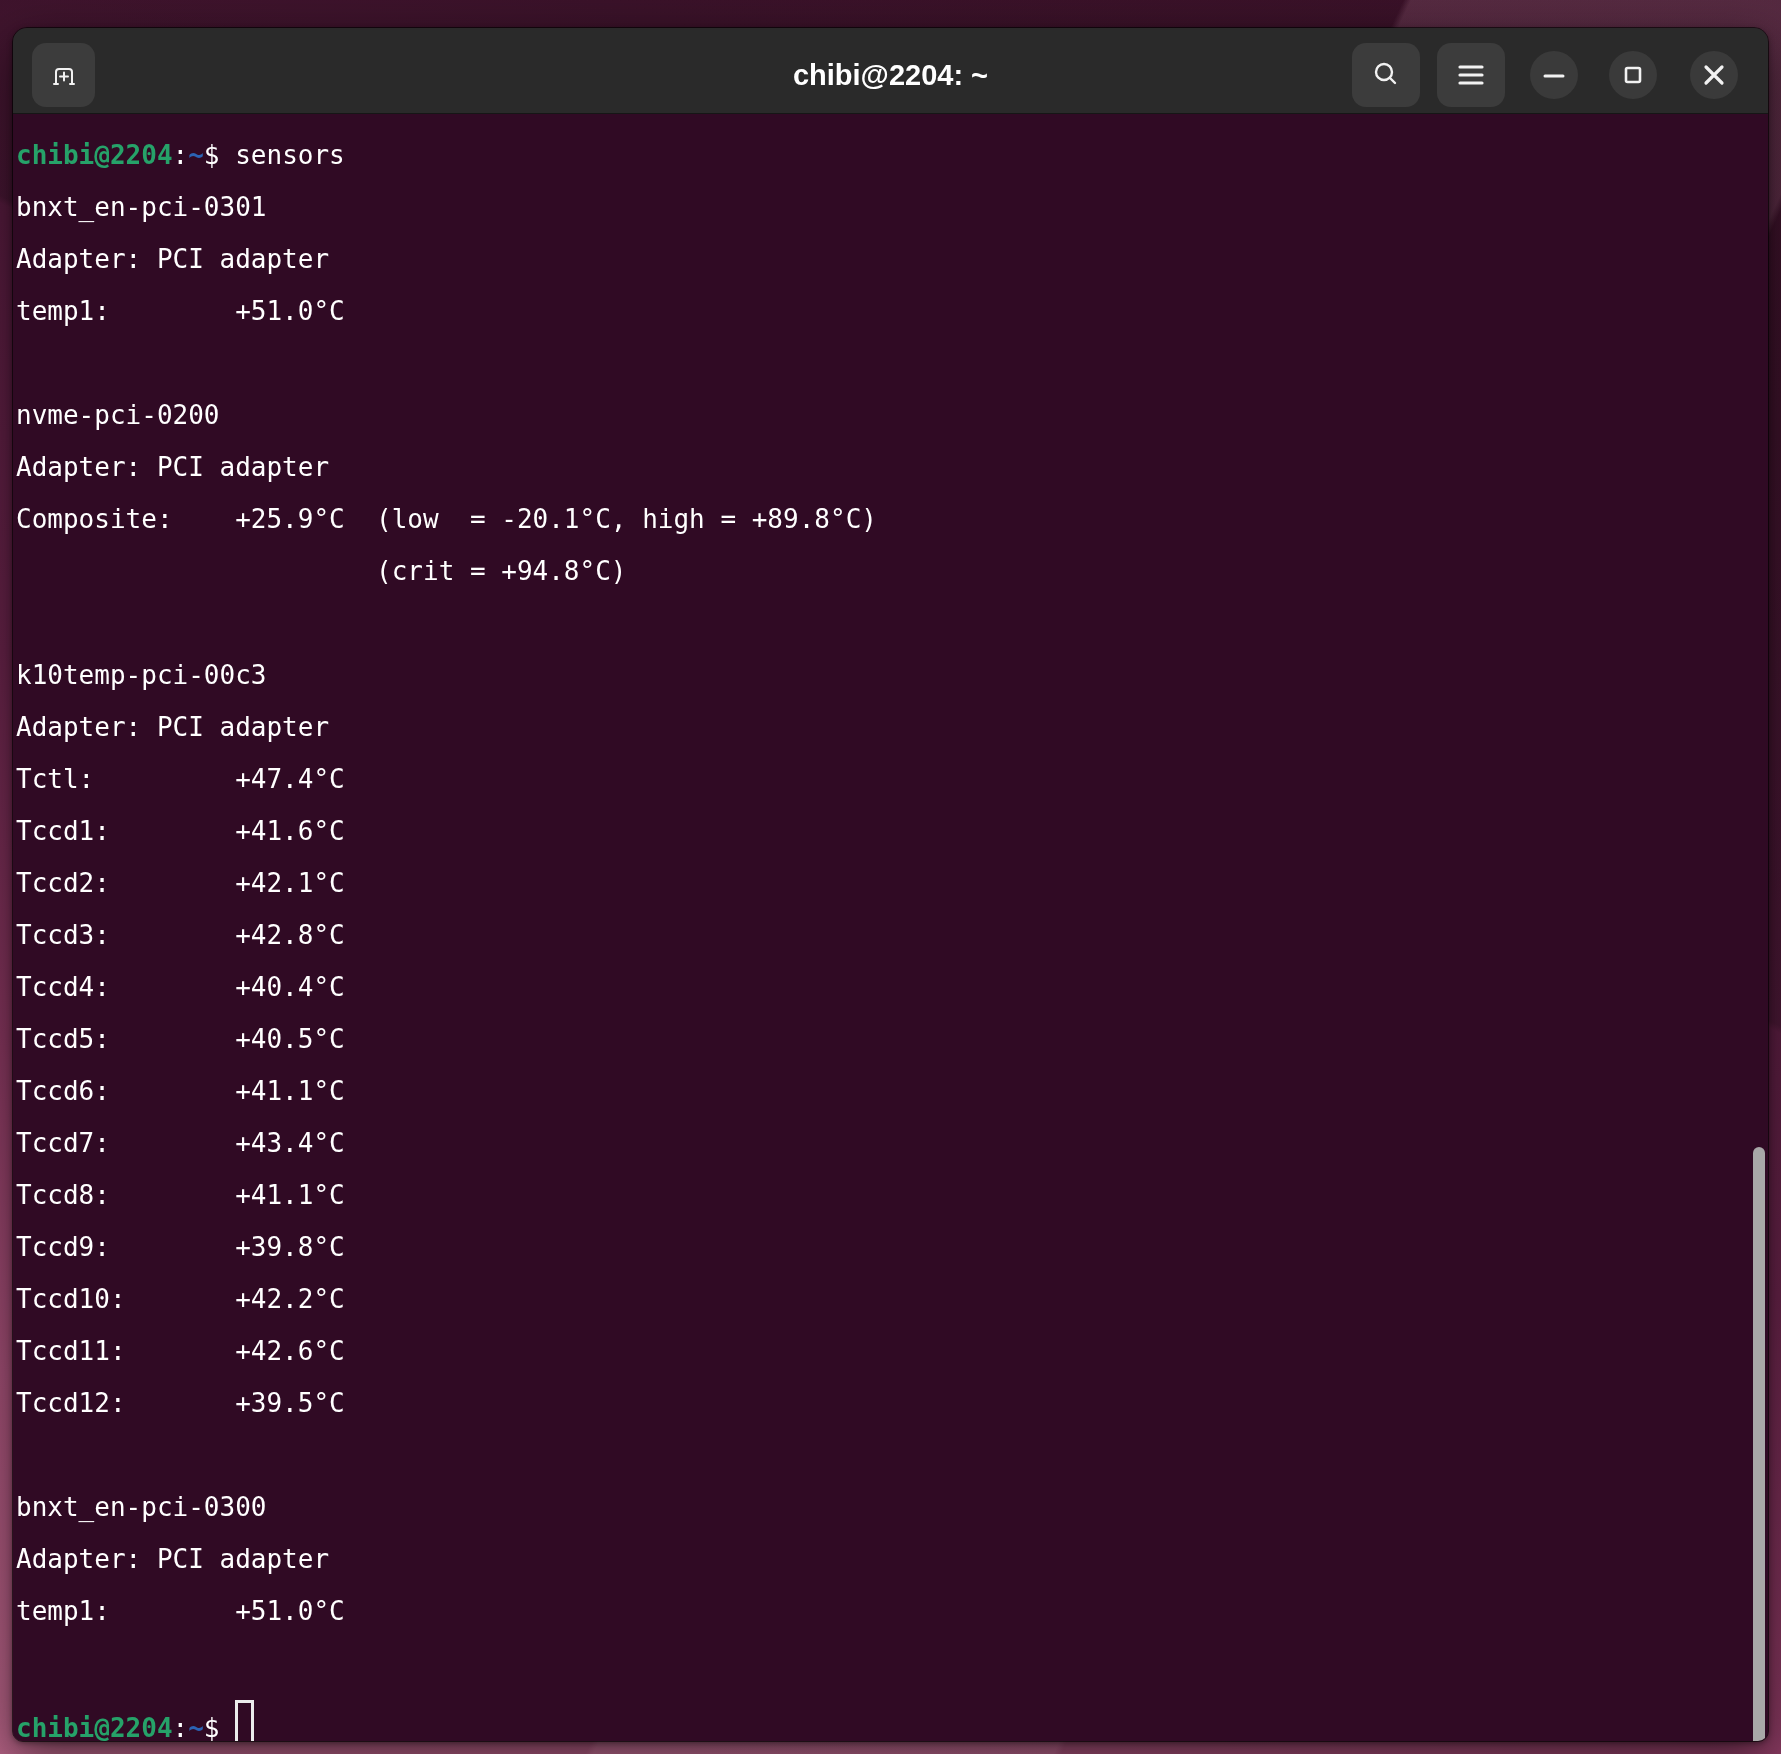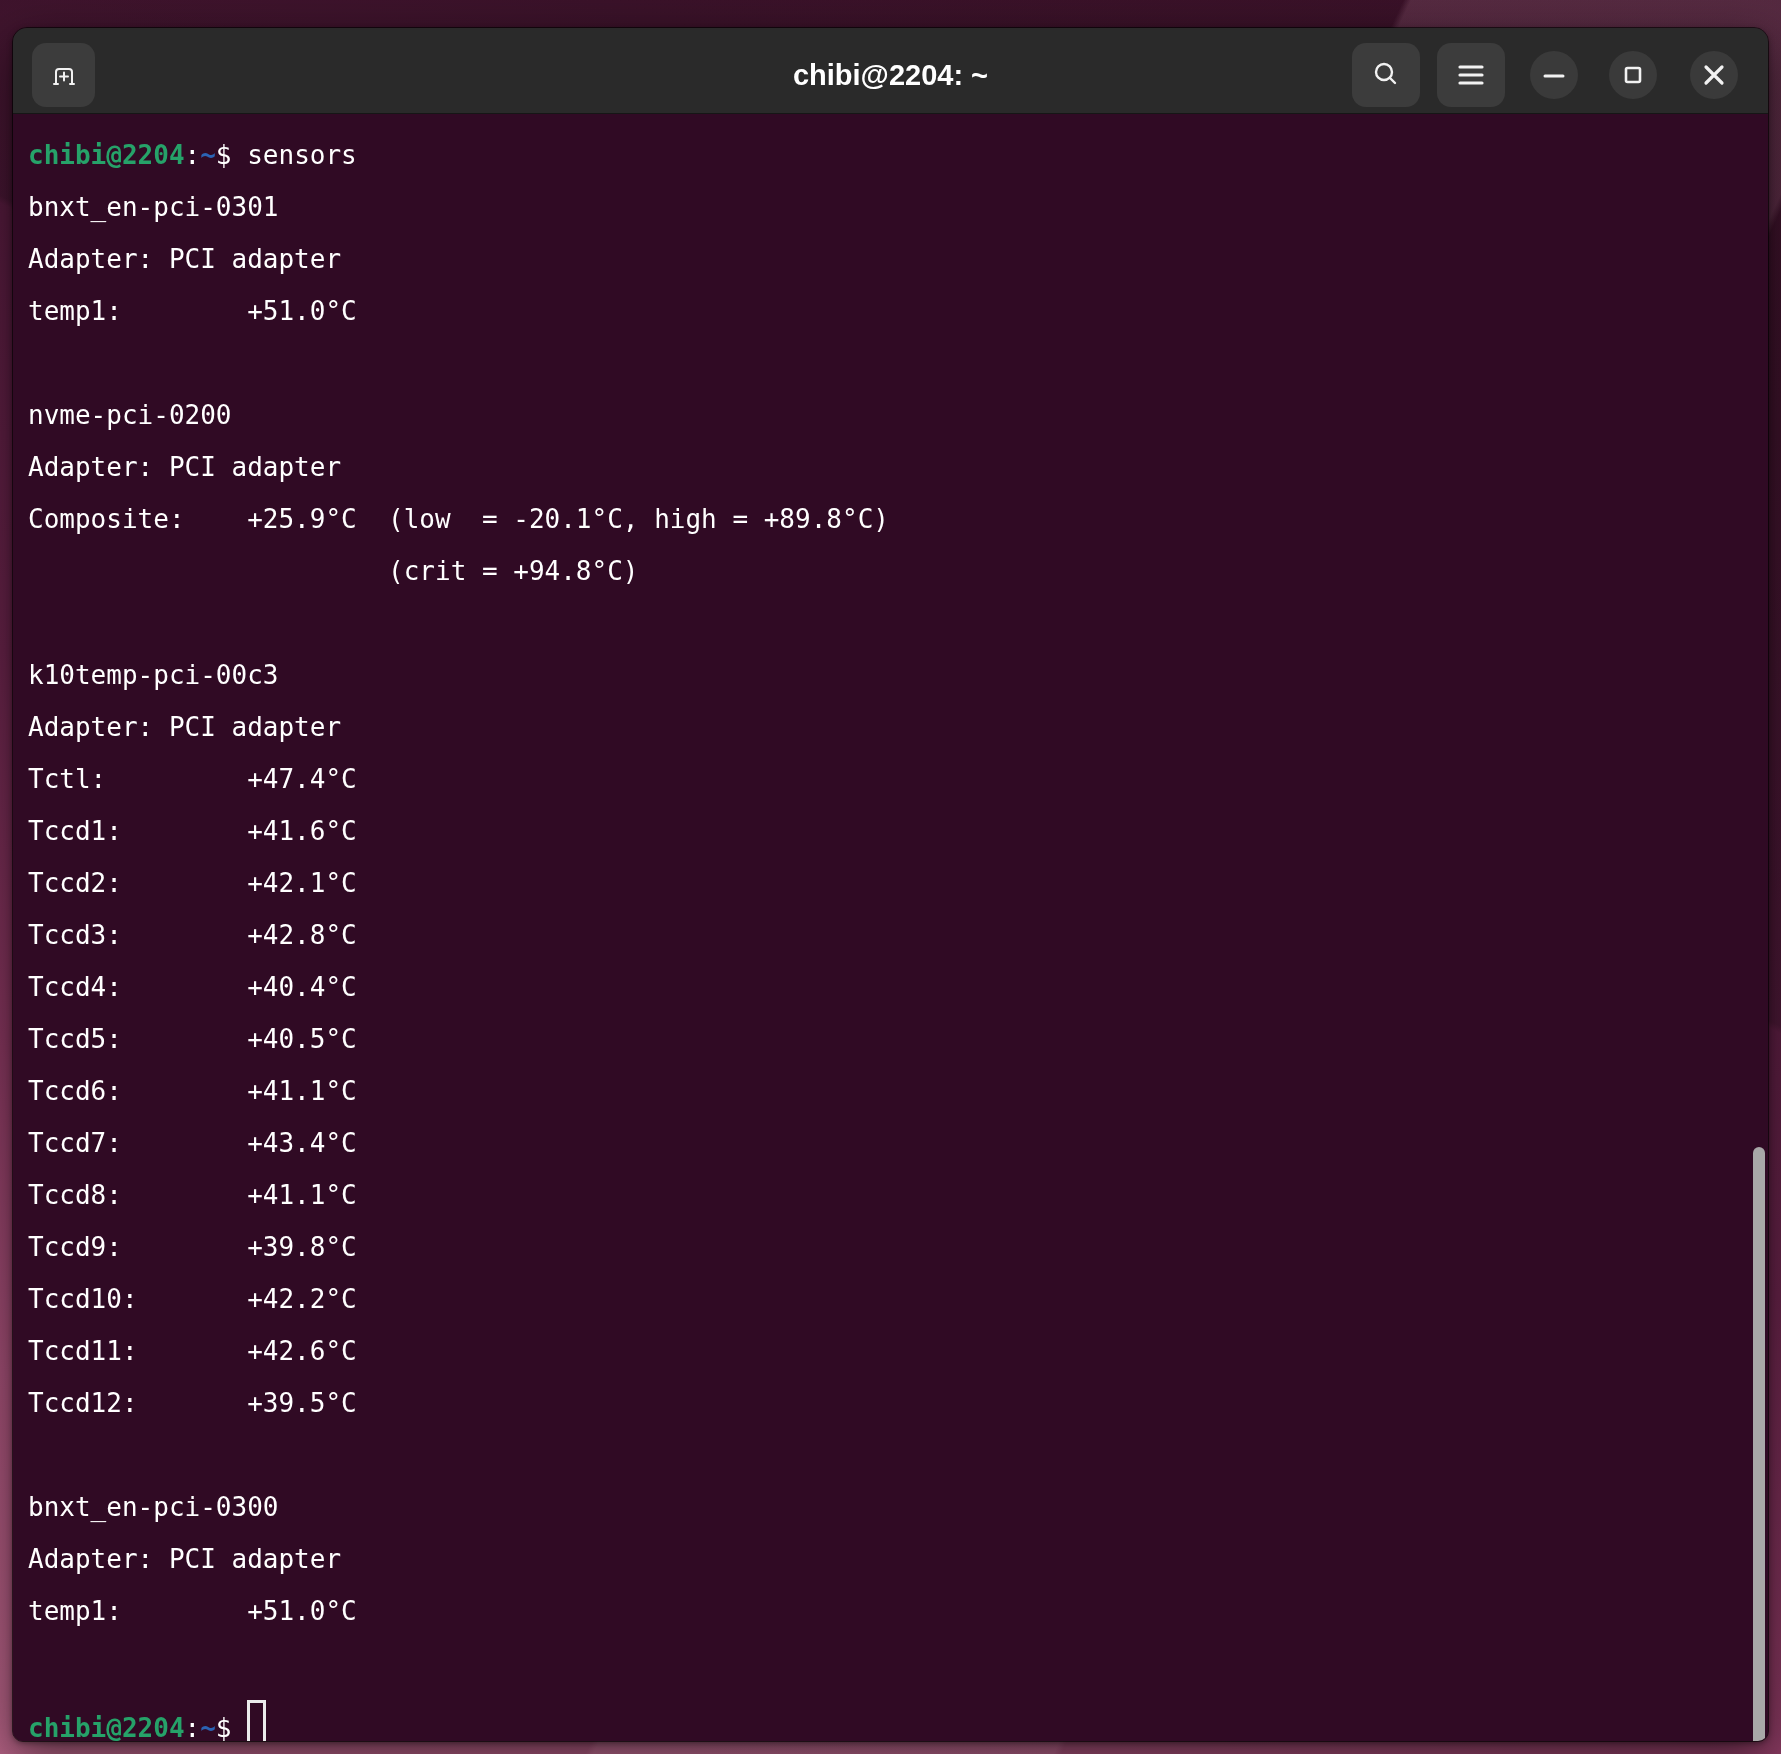--- a/index.html
+++ b/index.html
@@ -36,21 +36,20 @@
   .maximize{left:1596px;}
   .close{left:1677px;}
   .title{
     position:absolute;left:0;right:0;top:0;height:94px;
     display:flex;align-items:center;justify-content:center;
     color:#ffffff;font-size:29px;font-weight:bold;pointer-events:none;
   }
   .screen{
     position:absolute;left:0;top:94px;right:0;bottom:0;
     background:#300a24;
-    padding-left:12px;
   }
   .term{
     margin:0;padding:7px 0 0 3px;
     font-family:"DejaVu Sans Mono","Liberation Mono",monospace;
     font-size:26px;line-height:52px;color:#ffffff;
     white-space:pre;
   }
   .term .line{min-height:52px;}
   .u{color:#26a269;font-weight:bold;}
   .p{color:#2b63b4;font-weight:bold;}

